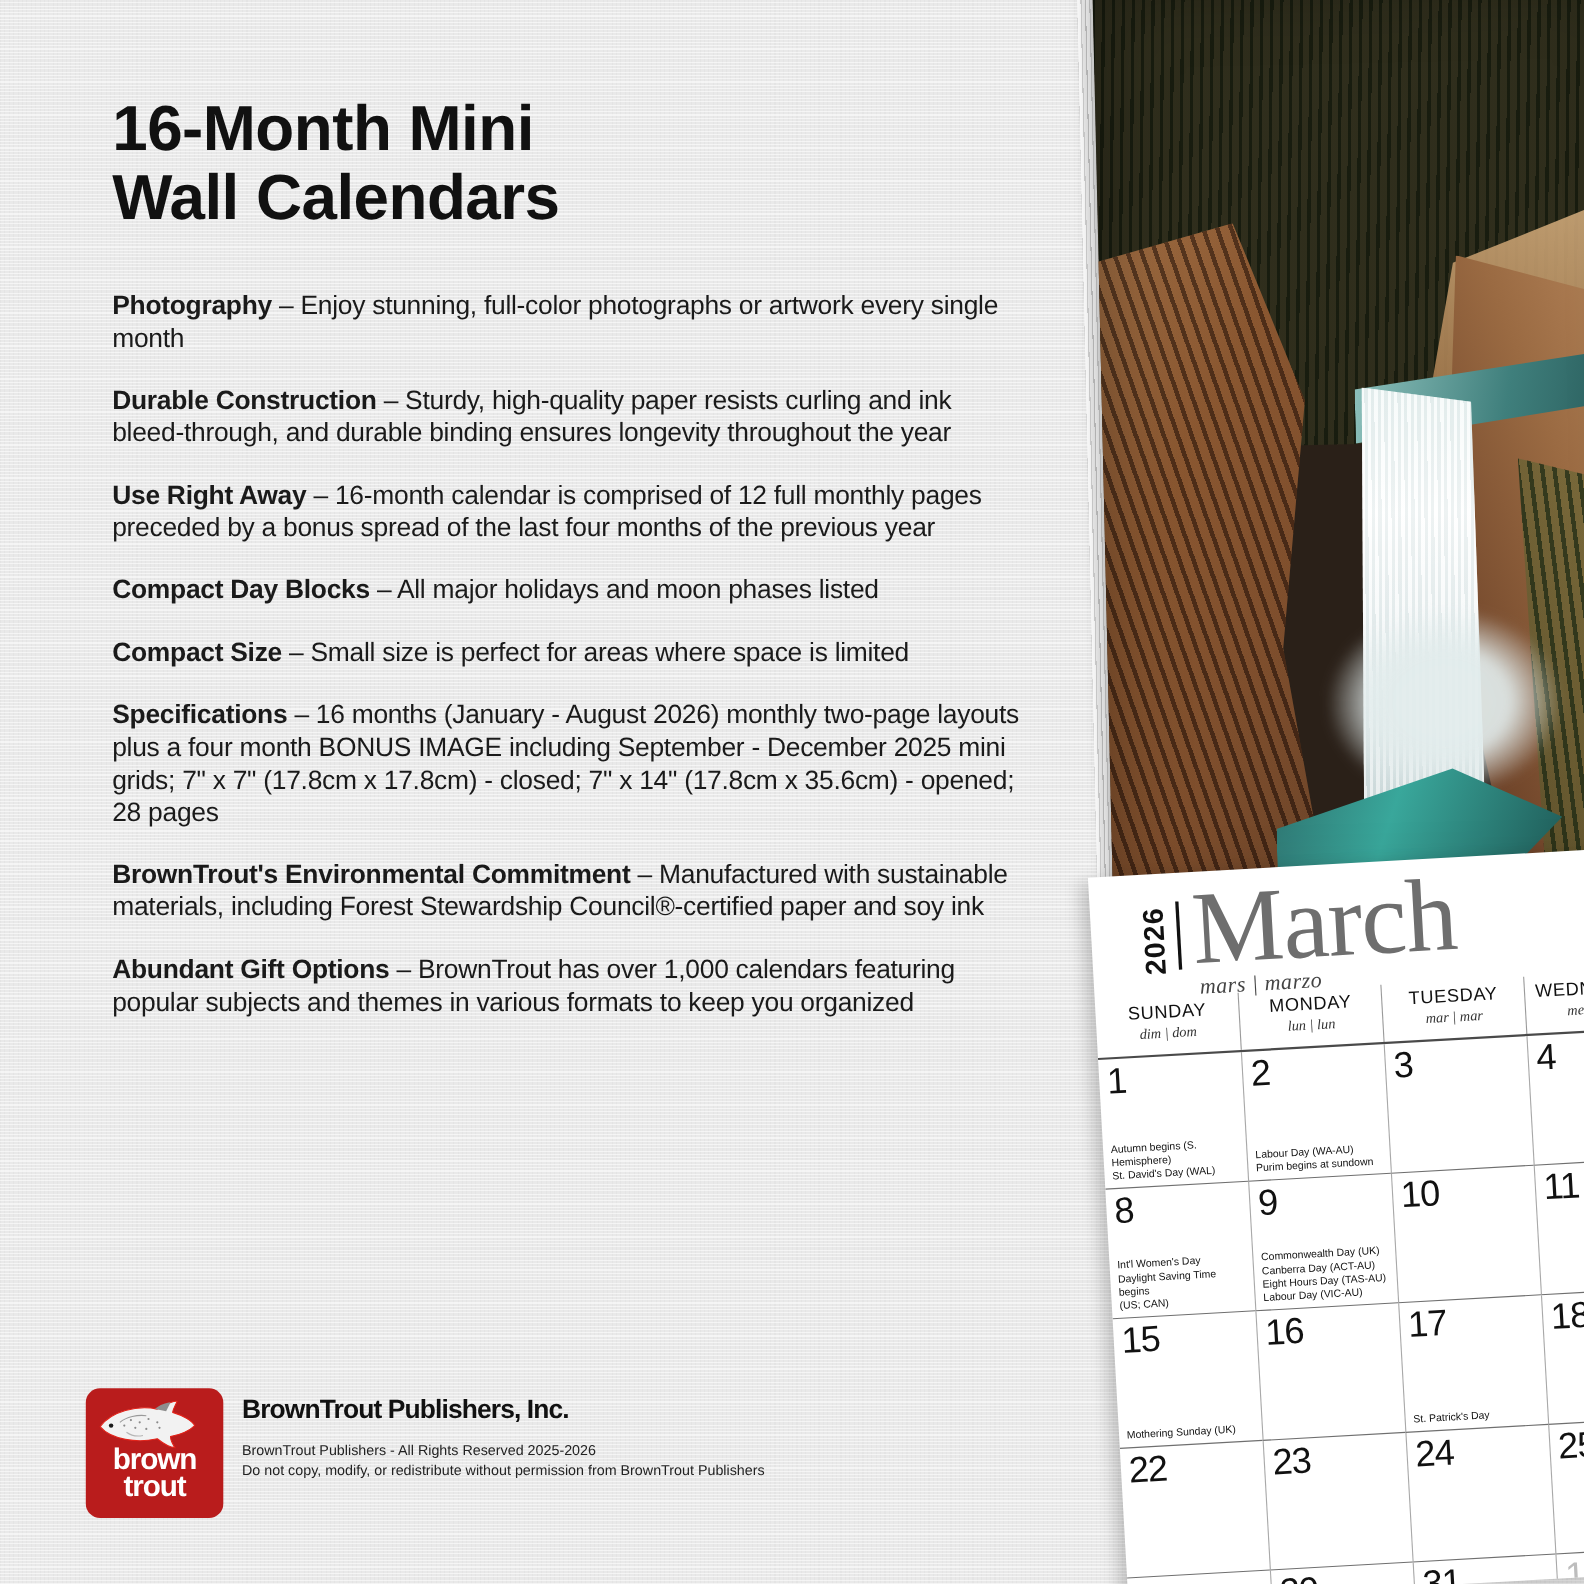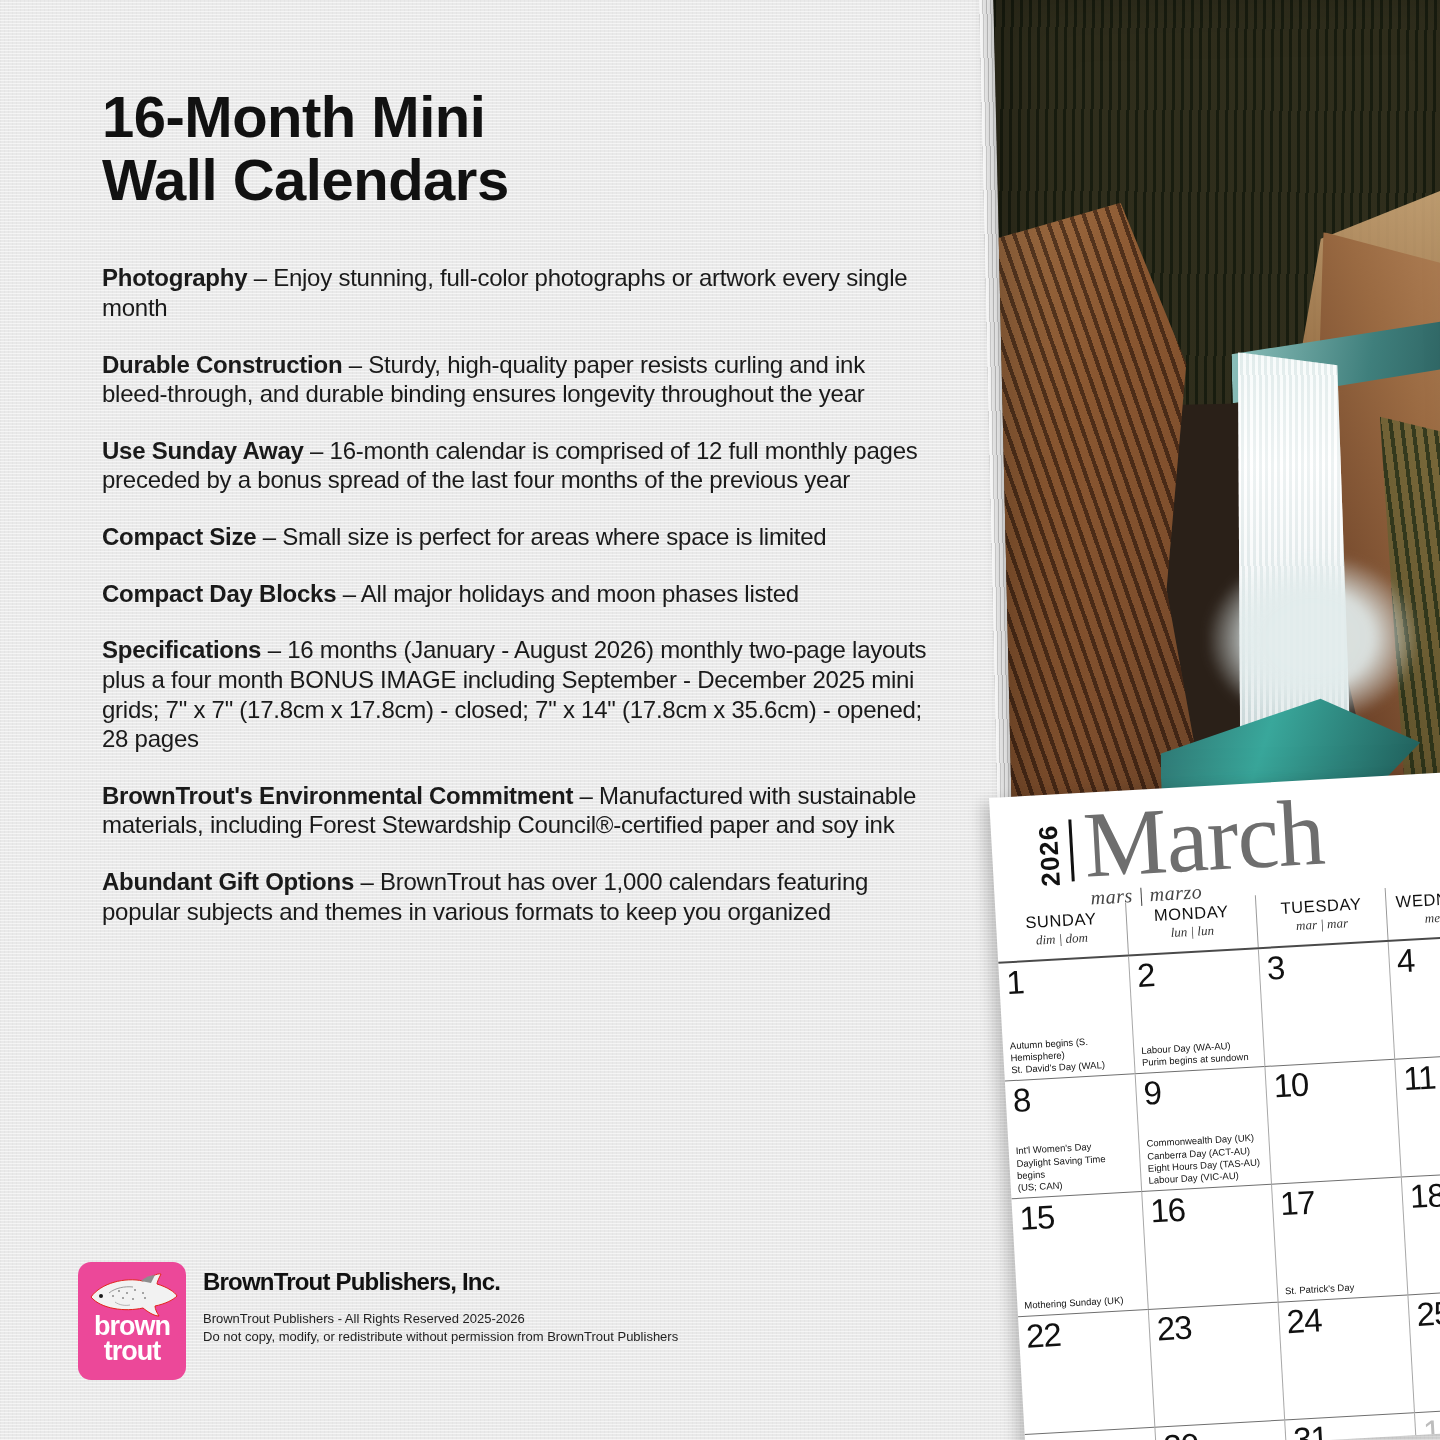--- a/index.html
+++ b/index.html
@@ -33,21 +33,21 @@
   .feature{ margin-bottom:27px; }
   .feature p{
     font-size:24px; line-height:1.235; color:#1a1a1a;
     letter-spacing:-0.25px;
   }
   .feature .lede{ font-weight:bold; }
 
   
   #footer{ position:absolute; left:78px; top:1262px; display:flex; gap:17px; }
   #logo-mark{
-    width:108px; height:118px; background:#ec4899; border-radius:13px;
+    width:125px; height:118px; background:#b91c1c; border-radius:13px;
     flex:0 0 auto; position:relative; overflow:hidden;
   }
   #logo-fish{ position:absolute; left:7px; top:9px; }
   #logo-wordmark{
     position:absolute; left:0; right:0; top:52px;
     color:#fff; text-align:center; font-weight:bold;
     font-size:27px; line-height:.92; letter-spacing:-1px;
   }
   #footer-text{ padding-top:6px; }
   #company-name{ font-size:24px; font-weight:bold; color:#111; letter-spacing:-0.8px; }
@@ -226,27 +226,27 @@
   </h1>
 
   <div id="feature-list">
       <div class="feature">
         <p><span class="lede">Photography</span><span> – Enjoy stunning, full-color photographs or artwork every single month</span></p>
       </div>
       <div class="feature">
         <p><span class="lede">Durable Construction</span><span> – Sturdy, high-quality paper resists curling and ink bleed-through, and durable binding ensures longevity throughout the year</span></p>
       </div>
       <div class="feature">
-        <p><span class="lede">Use Sunday Away</span><span> – 16-month calendar is comprised of 12 full monthly pages preceded by a bonus spread of the last four months of the previous year</span></p>
+        <p><span class="lede">Use Right Away</span><span> – 16-month calendar is comprised of 12 full monthly pages preceded by a bonus spread of the last four months of the previous year</span></p>
+      </div>
+      <div class="feature">
+        <p><span class="lede">Compact Day Blocks</span><span> – All major holidays and moon phases listed</span></p>
       </div>
       <div class="feature">
         <p><span class="lede">Compact Size</span><span> – Small size is perfect for areas where space is limited</span></p>
-      </div>
-      <div class="feature">
-        <p><span class="lede">Compact Day Blocks</span><span> – All major holidays and moon phases listed</span></p>
       </div>
       <div class="feature">
         <p><span class="lede">Specifications</span><span> – 16 months (January - August 2026) monthly two-page layouts plus a four month BONUS IMAGE including September - December 2025 mini grids; 7" x 7" (17.8cm x 17.8cm) - closed; 7" x 14" (17.8cm x 35.6cm) - opened; 28 pages</span></p>
       </div>
       <div class="feature">
         <p><span class="lede">BrownTrout's Environmental Commitment</span><span> – Manufactured with sustainable materials, including Forest Stewardship Council®-certified paper and soy ink</span></p>
       </div>
       <div class="feature">
         <p><span class="lede">Abundant Gift Options</span><span> – BrownTrout has over 1,000 calendars featuring popular subjects and themes in various formats to keep you organized</span></p>
       </div>

